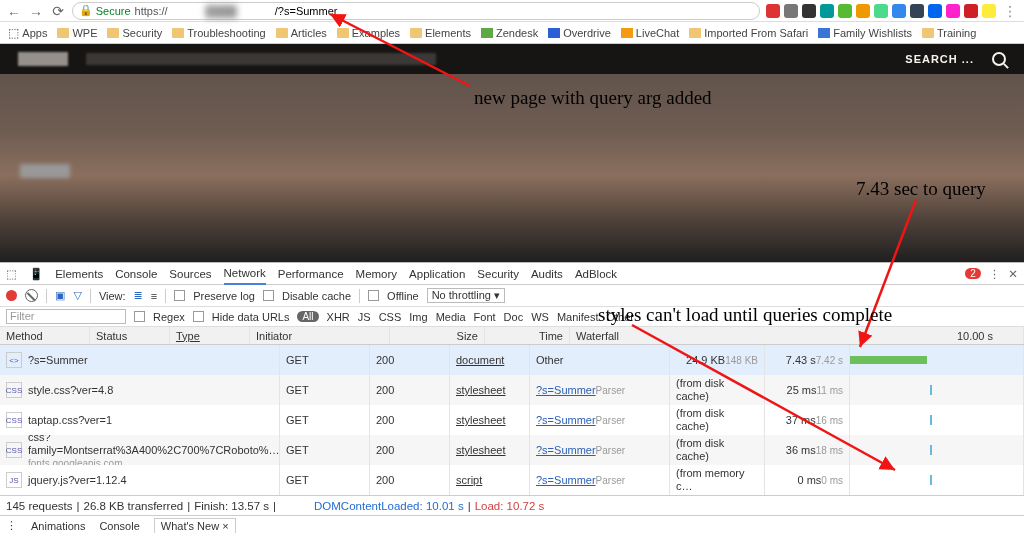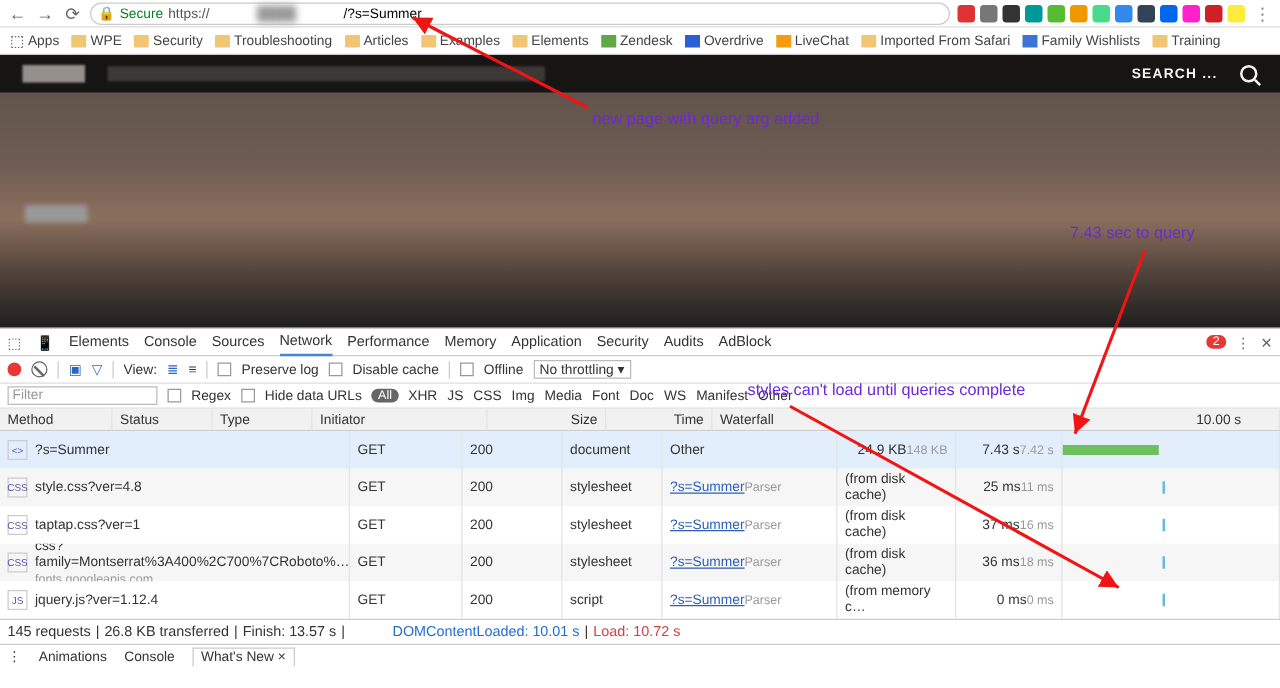--- a/index.html
+++ b/index.html
@@ -45,21 +45,21 @@
 
   .dt-filter { height:20px; display:flex; align-items:center; gap:8px; padding:0 6px; border-bottom:1px solid #ddd; font-size:11px; }
   .filter-in { width:120px; height:15px; border:1px solid #bbb; padding:0 3px; color:#999; }
   .pill { background:#666; color:#fff; border-radius:7px; padding:0 5px; font-size:10px; }
 
   .net-head { height:18px; display:flex; border-bottom:1px solid #ccc; background:#f1f1f1; font-size:11px; }
   .net-head > div, .row > div { border-right:1px solid #e4e4e4; padding:2px 6px; display:flex; align-items:center; overflow:hidden; }
   .c-name { width:280px; }
   .c-method { width:90px; }
   .c-status { width:80px; }
-  .c-type { width:80px; }
+  .c-type { width:80px;text-decoration:underline; }
   .c-init { width:140px; }
   .c-size { width:95px; justify-content:flex-end; }
   .c-time { width:85px; justify-content:flex-end; }
   .c-wf { flex:1; position:relative; }
 
   .row { height:30px; display:flex; font-size:11px; }
   .row:nth-child(even){ background:#f6f6f6; }
   .row.sel { background:#e3eefd; }
   .twoline { line-height:13px; }
   .sub { color:#9a9a9a; display:block; font-size:10px; }
@@ -69,21 +69,21 @@
   .tick { position:absolute; width:2px; height:10px; top:10px; background:#6ab7df; }
 
   .statusbar { height:20px; border-top:1px solid #ccc; font-size:11.5px; padding:1px 6px; display:flex; align-items:center; gap:4px; }
   .statusbar .dom { color:#246dd2;margin-left:34px; }
   .statusbar .load { color:#d24242; }
 
   .drawer { height:20px; border-top:1px solid #ccc; display:flex; align-items:center; font-size:11px; padding:0 6px; gap:14px; }
   .drawer .act { background:#fff; border:1px solid #ccc; border-bottom:none; padding:1px 6px; }
 
   
-  .annot { position:absolute; color:#6d28d9; z-index:50; font-family:Liberation Sans, sans-serif; font-size:13px; pointer-events:none; }
+  .annot { position:absolute; color:#000000; z-index:50; font-family:Liberation Serif, serif; font-size:19px; pointer-events:none; }
   svg.ann { position:absolute; z-index:40; pointer-events:none; }
 </style>
 </head>
 <body>
 
 <div class="chrome">
   <div class="nav-btn">←</div>
   <div class="nav-btn">→</div>
   <div class="nav-btn">⟳</div>
   <div class="omnibox">

